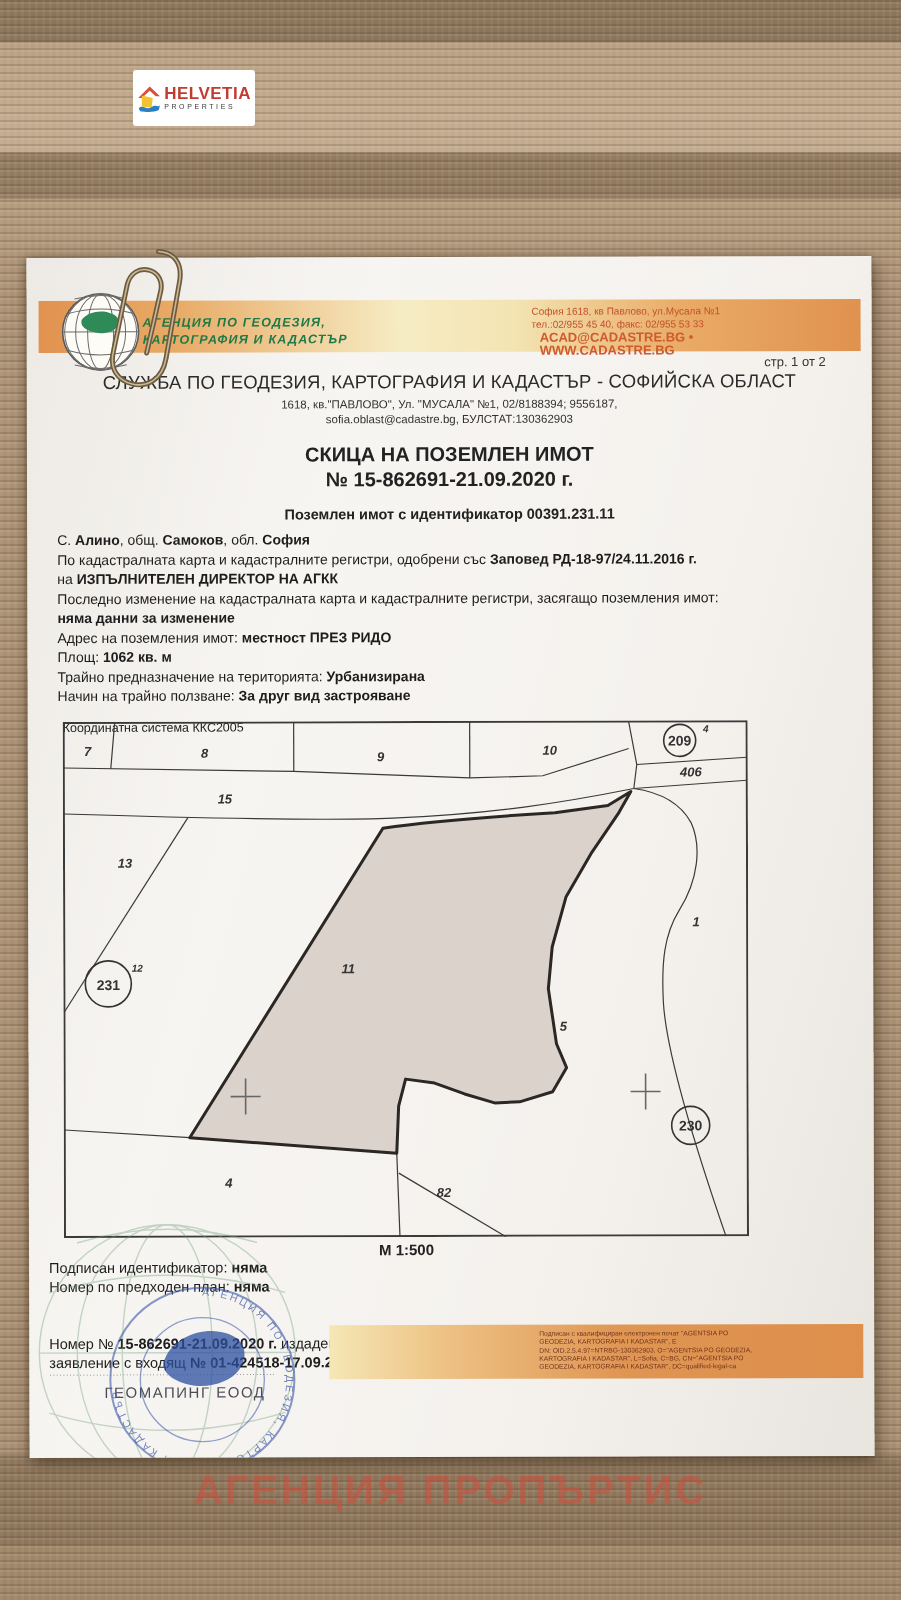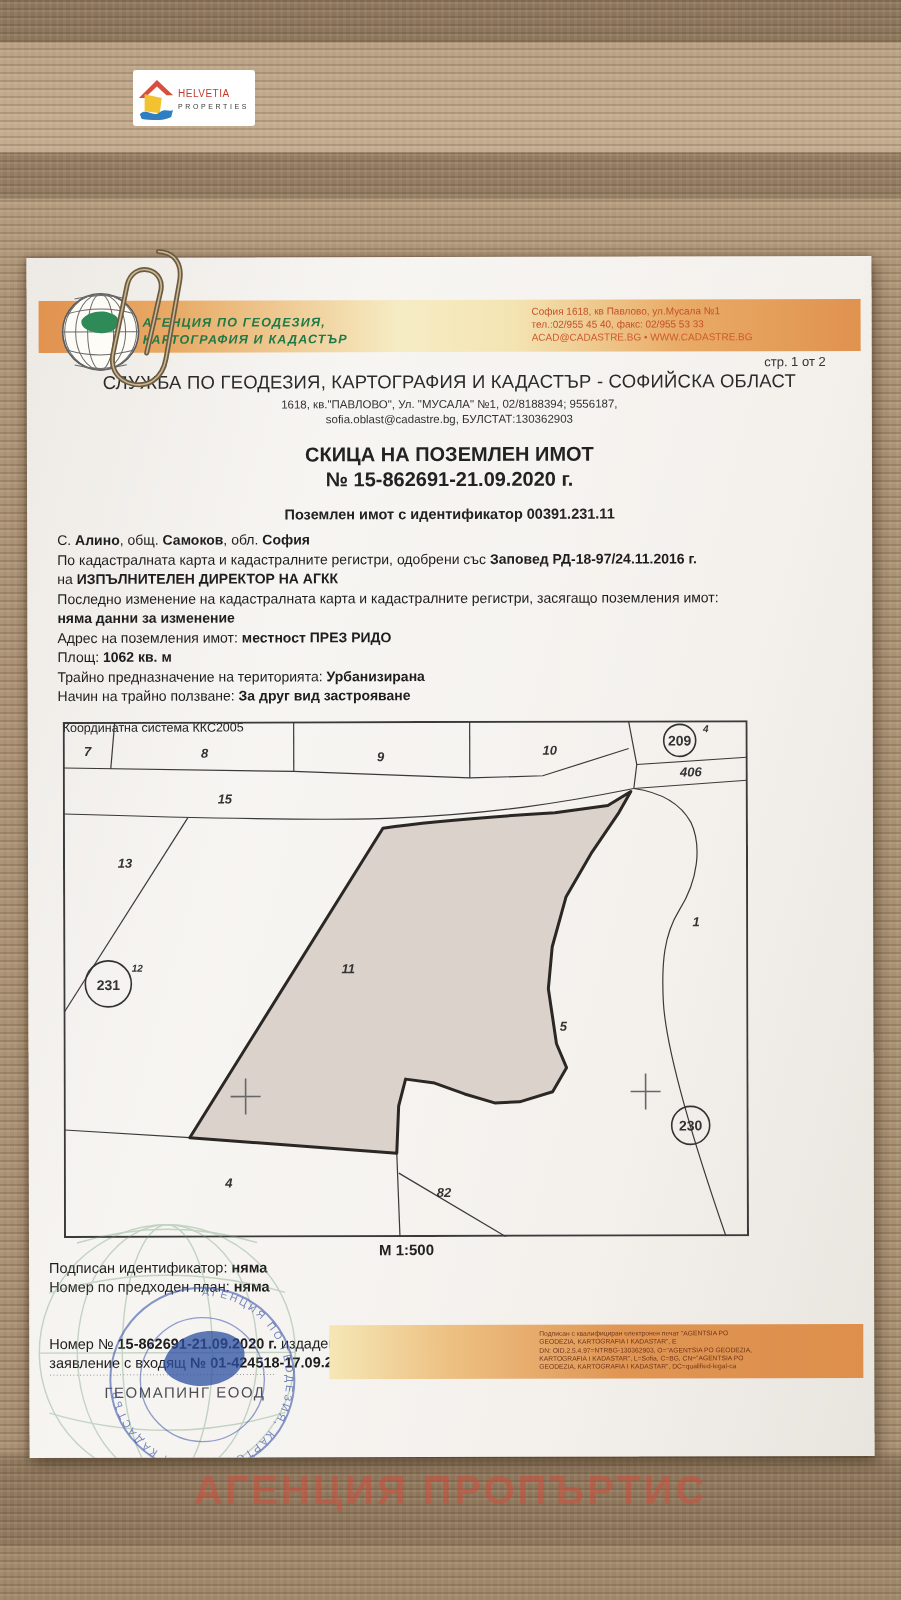--- a/index.html
+++ b/index.html
@@ -13,36 +13,36 @@
     background-image:
       repeating-linear-gradient(180deg,rgba(70,52,35,.18) 0 2px,rgba(255,255,255,.07) 2px 4px,transparent 4px 8px),
       repeating-linear-gradient(90deg,rgba(255,255,255,.05) 0 3px,transparent 3px 7px);
   }
   .abs{position:absolute;}
 
   
   .helvetia-card{left:133px;top:70px;width:122px;height:56px;background:#fff;border-radius:3px;
     display:flex;align-items:center;padding:2px 4px;box-sizing:border-box;z-index:5;}
   .hv-text{margin-left:3px;}
-  .hv-title{color:#c23b2e;font-weight:normal;font-size:10px;letter-spacing:.5px;line-height:16px;}
+  .hv-title{color:#c23b2e;font-weight:bold;font-size:17px;letter-spacing:.5px;line-height:16px;}
   .hv-sub{color:#3a3a3a;font-size:7px;letter-spacing:2.6px;line-height:9px;}
 
   
   .paper{left:28px;top:257px;width:845px;height:1200px;z-index:10;
     background:linear-gradient(105deg,#edeae5,#f7f5f2 30%,#f4f1ed 70%,#e8e4de);
     box-shadow:3px 5px 16px rgba(40,25,10,.5), -2px 0 6px rgba(40,25,10,.25);
     transform:rotate(-0.15deg);overflow:hidden;}
 
   
   .band{left:12px;top:43px;width:822px;height:52px;
     background:linear-gradient(90deg,#e1924f 0%,#e8a964 16%,#f6ecc4 44%,#f3e4b2 58%,#e9ab67 78%,#e0924f 100%);}
   .agency-name{left:116px;top:57px;width:260px;color:#1e7a46;font-weight:bold;font-style:italic;
     font-size:12.5px;line-height:17px;letter-spacing:1.2px;}
   .hdr-address{left:505px;top:48px;width:300px;text-align:left;color:#c4502a;font-size:10px;line-height:13px;}
-  .hdr-address .ln3{color:#cf5a2d;font-weight:normal;font-size:10px;}
+  .hdr-address .ln3{color:#cf5a2d;font-weight:bold;font-size:13px;margin-left:8px;}
   .page-ind{right:46px;top:98px;font-size:13px;color:#333;}
 
   .office-title{left:0;top:114px;width:100%;text-align:center;font-size:18.5px;color:#2b2b2b;letter-spacing:.2px;}
   .office-sub1{left:0;top:141px;width:100%;text-align:center;font-size:11.5px;color:#333;}
   .office-sub2{left:0;top:156px;width:100%;text-align:center;font-size:11.5px;color:#333;}
 
   .doc-title{left:0;top:186px;width:100%;text-align:center;font-size:20px;font-weight:bold;color:#222;}
   .doc-number{left:0;top:211px;width:100%;text-align:center;font-size:20px;font-weight:bold;color:#222;}
   .doc-ident{left:0;top:249px;width:100%;text-align:center;font-size:14.5px;font-weight:bold;color:#222;}
 

